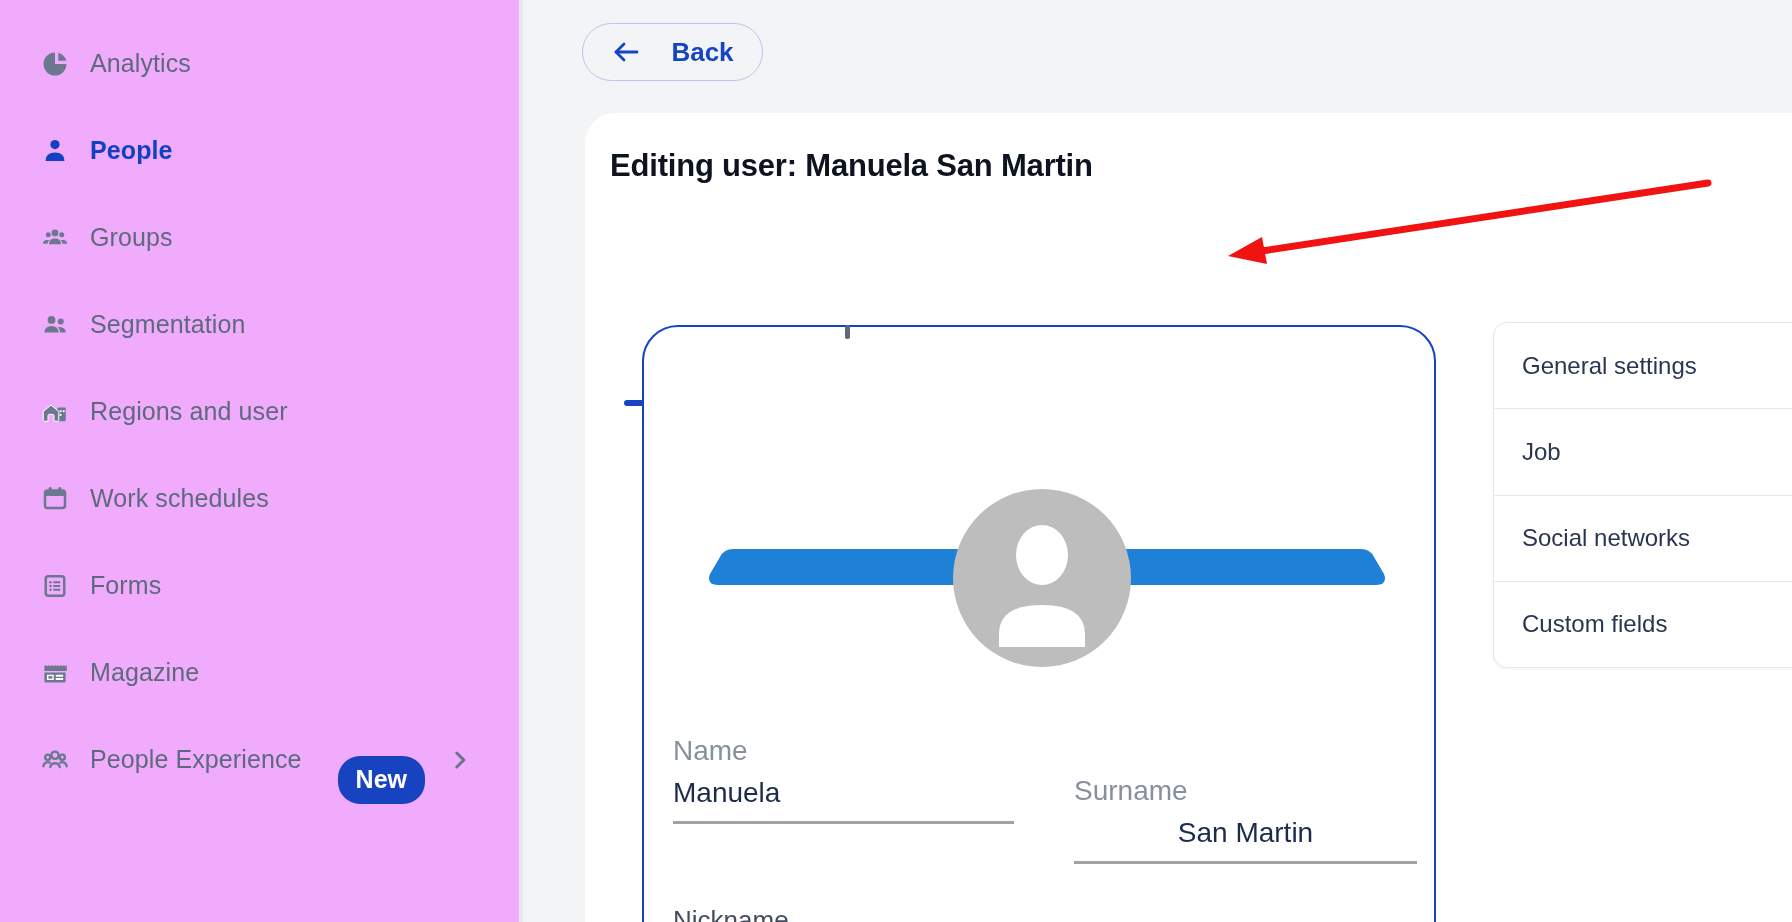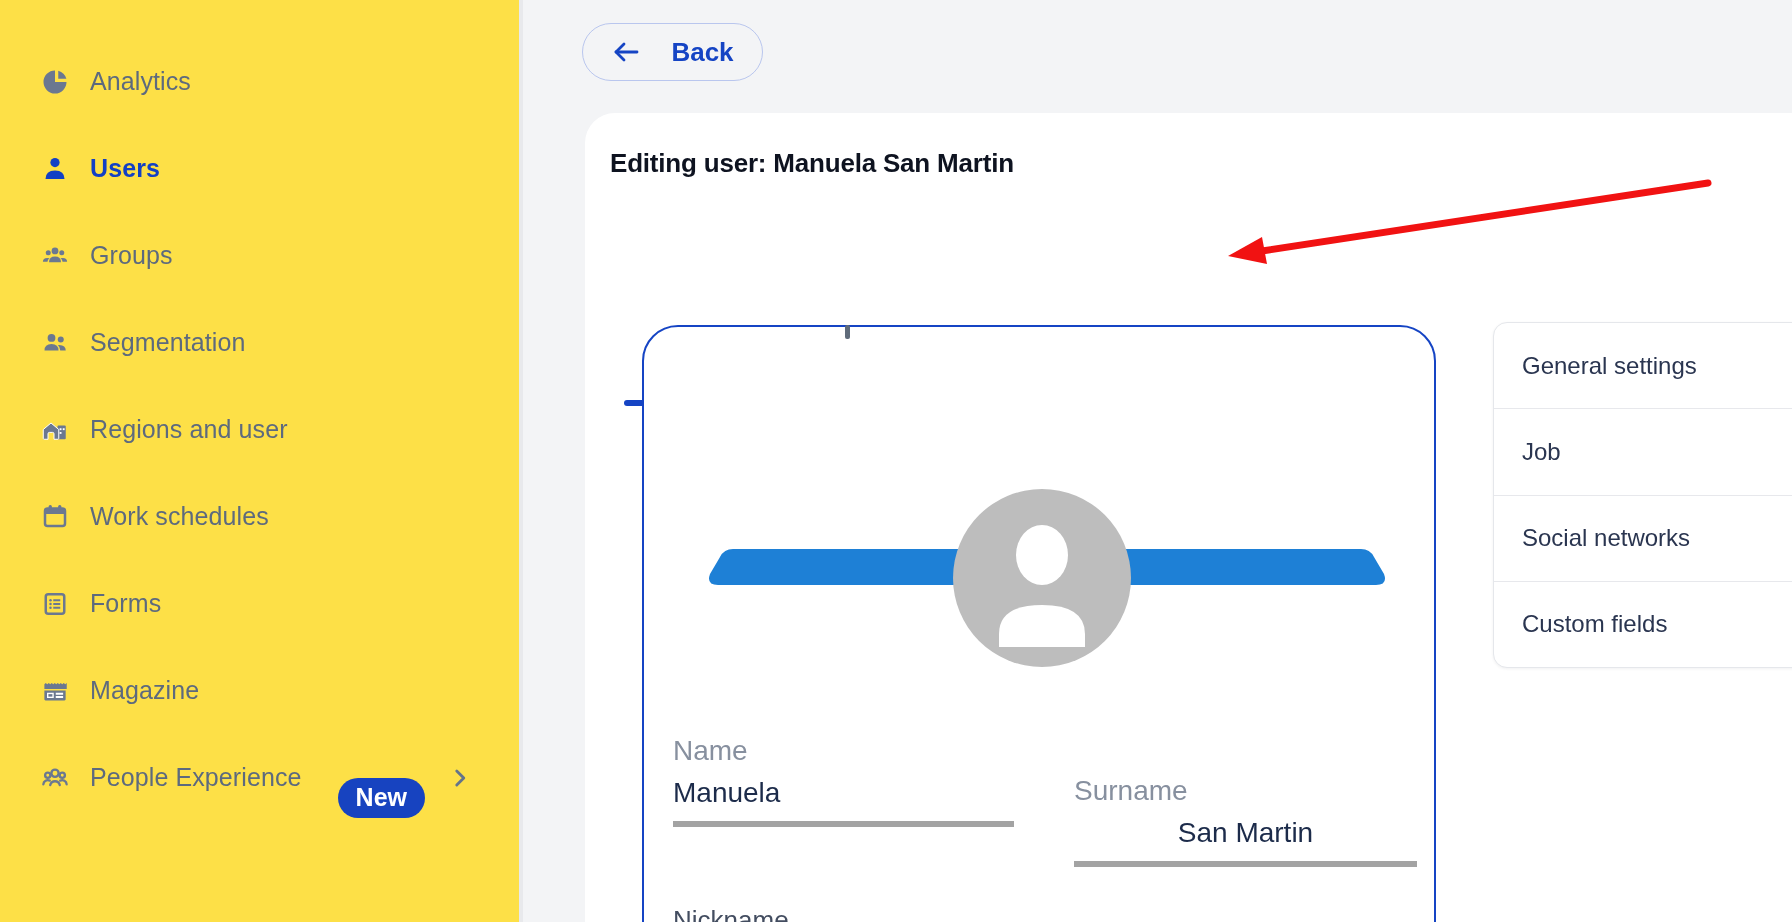--- a/index.html
+++ b/index.html
@@ -1,46 +1,46 @@
 <!DOCTYPE html>
 <html><head>
 <meta charset="utf-8">
 <style>
   html,body{margin:0;padding:0;background:#f3f4f6;}
   #app{position:relative;width:1792px;height:922px;overflow:hidden;
        font-family:"Liberation Sans", sans-serif;background:#f3f4f6;}
 
   
   .sidebar{position:absolute;left:0;top:0;width:523px;height:100%;
-           background:#fde047;border-right:4px solid #e8e9ec;box-sizing:border-box;
-           padding-top:38px;z-index:2;}
+           background:#f0abfc;border-right:4px solid #e8e9ec;box-sizing:border-box;
+           padding-top:20px;z-index:2;}
   .side-item{height:87px;display:flex;align-items:center;
              padding:0 46px 0 40px;cursor:pointer;}
   .side-item .ic{width:30px;height:30px;flex:0 0 30px;display:flex;
                  align-items:center;justify-content:center;}
   .side-item .lbl{margin-left:20px;font-size:25px;color:#5d6a7e;letter-spacing:.1px;}
   .side-item.active .lbl{color:#1240c4;font-weight:700;}
   .badge{margin-left:auto;background:#1743c0;color:#fff;font-size:25px;font-weight:600;
-         height:40px;min-width:80px;border-radius:22px;display:flex;align-items:center;
+         height:48px;min-width:80px;border-radius:22px;display:flex;align-items:center;
          justify-content:center;padding:0 18px;box-sizing:border-box;margin-top:40px;}
   .chev{margin-left:22px;display:flex;align-items:center;}
 
   
   .main-bg{position:absolute;left:527px;top:0;right:0;bottom:0;background:#f3f4f6;}
 
   .back-btn{position:absolute;left:582px;top:23px;width:181px;height:58px;
             border:1.5px solid #b9c6ee;border-radius:29px;background:transparent;
             display:flex;align-items:center;justify-content:center;gap:30px;
             color:#1544c4;font-size:26px;font-weight:700;cursor:pointer;z-index:4;
             font-family:"Liberation Sans", sans-serif;}
 
   .card{position:absolute;left:585px;top:113px;width:1207px;height:850px;
         background:#ffffff;border-radius:30px 0 0 0;z-index:1;}
 
-  .page-title{position:absolute;left:25px;top:148px;margin:0;font-size:26px;
+  .page-title{position:absolute;left:25px;top:148px;margin:0;font-size:31px;
               font-weight:700;color:#0e1320;letter-spacing:-.2px;}
   .page-title{top:148px;} 
 
   .tabs{position:absolute;left:39px;top:229px;height:64px;display:flex;gap:8px;}
   .tab{position:relative;padding:0 36px;display:flex;align-items:center;
        font-size:25px;color:#6b7589;font-weight:500;cursor:pointer;}
   .tab.active{color:#1342c4;font-weight:700;}
   .tab.active::after{content:"";position:absolute;left:0;right:0;bottom:0;height:6px;
                      background:#1544c4;border-radius:3px;}
 
@@ -49,21 +49,21 @@
             border:2.5px solid #1544c4;border-radius:36px;background:#fff;box-sizing:border-box;}
   .notch{position:absolute;left:201px;top:-2px;width:5px;height:14px;
          background:#5f6b7a;border-radius:2px;}
   .banner{position:absolute;left:61px;top:222px;width:684px;height:36px;}
   .avatar{position:absolute;left:309px;top:162px;width:178px;height:178px;
           border-radius:50%;background:#bdbdbd;overflow:hidden;}
 
   .field{position:absolute;}
   .field .f-label{display:block;font-size:28px;color:#87909f;}
   .field input{display:block;margin-top:9px;border:none;outline:none;background:transparent;
-               border-bottom:6px solid #a3a3a3;font-size:28px;line-height:33px;
+               border-bottom:3px solid #a3a3a3;font-size:28px;line-height:33px;
                color:#1c2b4a;padding:0 0 12px 0;
                font-family:"Liberation Sans", sans-serif;}
   .field-name{left:29px;top:408px;}
   .field-name input{width:341px;}
   .field-surname{left:430px;top:408px;margin-top:40px;}
   .field-surname input{width:343px;text-align:center;}
   .field-nickname{left:29px;top:578px;}
   .field-nickname .f-label{font-size:26px;color:#434d60;font-weight:500;}
 
   
@@ -96,21 +96,21 @@
       <span class="lbl">Analytics</span>
     </div>
 
     <div class="side-item active">
       <span class="ic">
         <svg width="30" height="30" viewBox="0 0 24 24">
           <circle cx="12" cy="6.8" r="3.7" fill="#1240c4"></circle>
           <path d="M4.4 20 q0-6.8 7.6-6.8 q7.6 0 7.6 6.8 Z" fill="#1240c4"></path>
         </svg>
       </span>
-      <span class="lbl">Users</span>
+      <span class="lbl">People</span>
     </div>
 
     <div class="side-item">
       <span class="ic">
         <svg width="30" height="30" viewBox="0 0 24 24" fill="#6b7890">
           <circle cx="6.6" cy="9.4" r="2"></circle>
             <circle cx="12" cy="7.9" r="2.7"></circle>
             <circle cx="17.4" cy="9.4" r="2"></circle>
           <path d="M7.2 17 q0-4.6 4.8-4.6 q4.8 0 4.8 4.6 Z"></path>
           <path d="M2.3 16.6 q0-3.1 3.5-3.1 q1.1 0 1.9.35 q-1.7 1.2-1.7 2.75 Z"></path>

